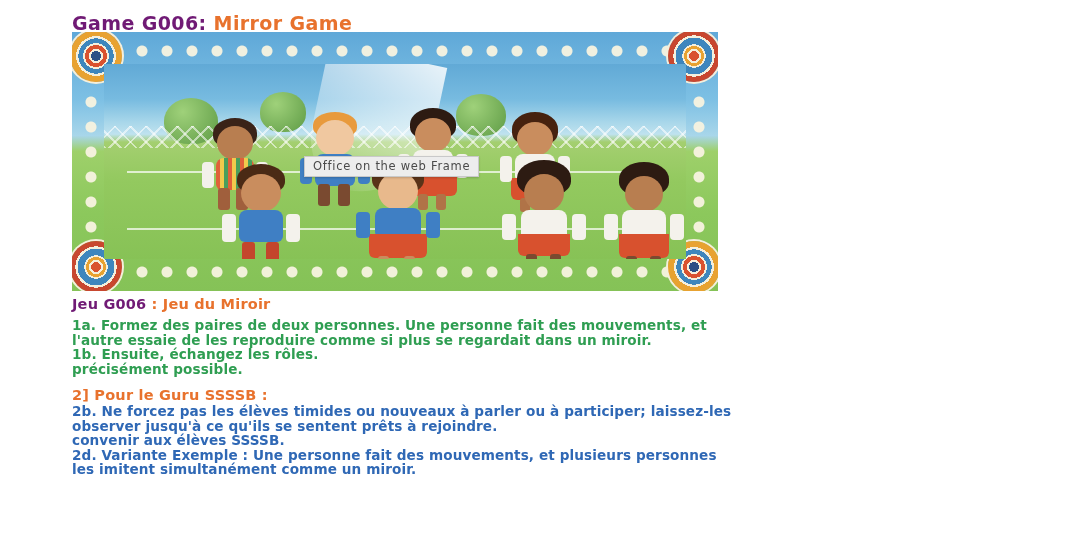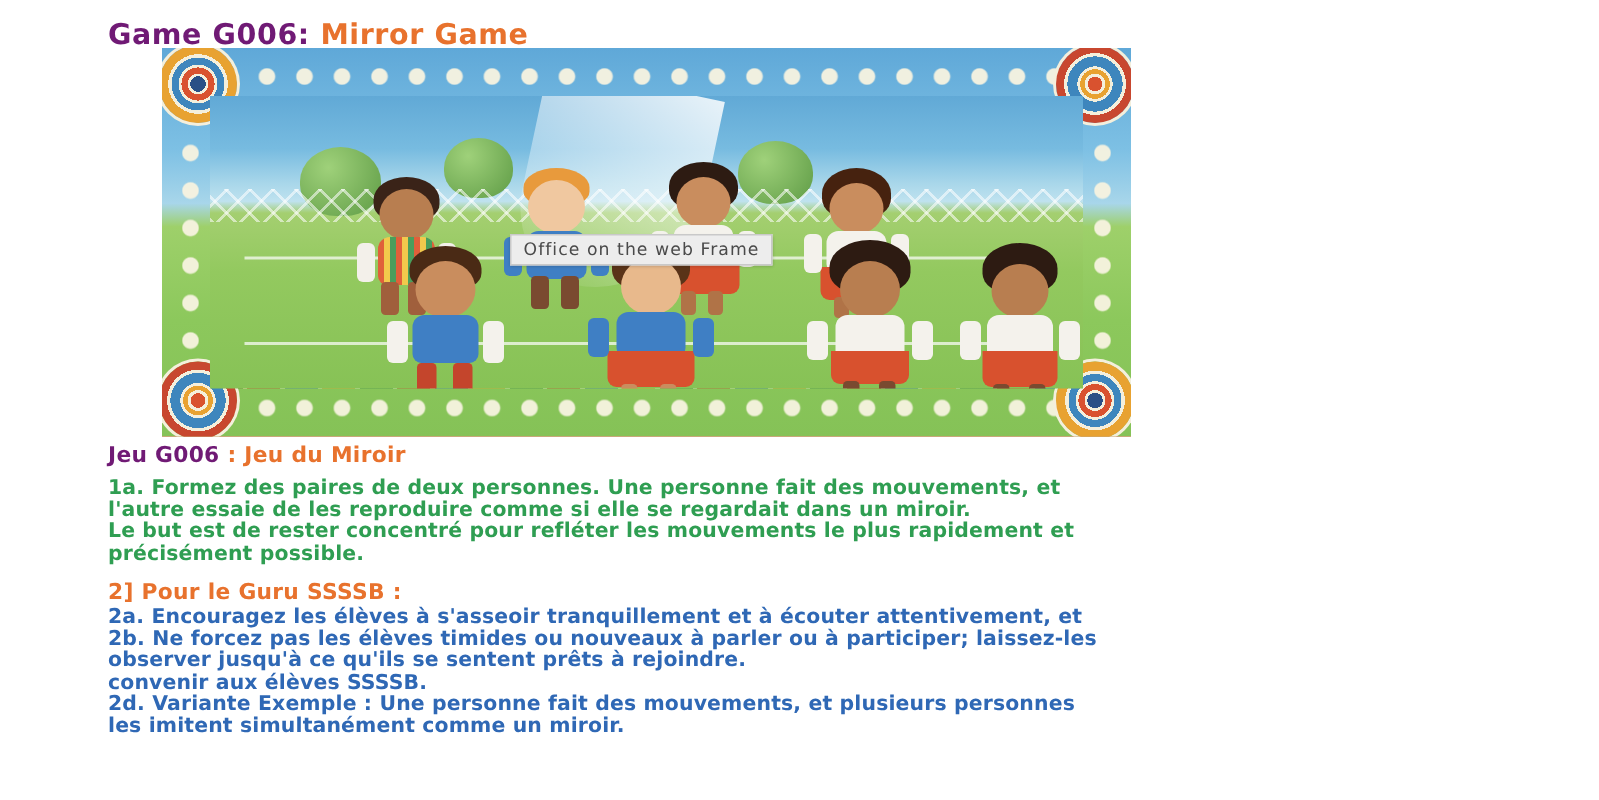--- a/index.html
+++ b/index.html
@@ -38,22 +38,21 @@
   .t-orange { color: #e8722d; }
 
   
   .illus-wrap {
     position: absolute;
     left: 72px;
     top: 32px;
     width: 646px;
     height: 259px;
     overflow: hidden;
-    background: #c2410c;
-    margin-left: 36px;
+    background: #fca5a5;
   }
 
   
   .illus-inner {
     position: absolute;
     left: 0; top: 0;
     width: 646px;
     height: 259px;
     background:
       linear-gradient(180deg,#5fa8d8 0%, #7dc0e4 26%, #a8d6ea 40%, #9ed06a 46%, #8cc85c 70%, #85c257 100%);
@@ -431,30 +430,29 @@
     </div>
   </div>
 
   <div class="subtitle">
     <span class="t-green">Jeu G006</span><span class="t-orange"> : Jeu du Miroir</span>
   </div>
 
   <div class="section sec-rules">
     <div class="sec-body green-text">
       <p>1a. Formez des paires de deux personnes. Une personne fait des mouvements, et</p>
-      <p>l'autre essaie de les reproduire comme si elle se regardait dans un miroir.</p>
-      <p>Le but est de rester concentré pour refléter les mouvements le plus rapidement et</p>
+      <p>l'autre essaie de les reproduire comme si plus se regardait dans un miroir.</p>
+      <p>1b. Ensuite, échangez les rôles.</p>
       <p>précisément possible.</p>
     </div>
   </div>
 
   <div class="section sec-guru">
     <div class="sec-head">2] Pour le Guru SSSSB :</div>
     <div class="sec-body blue-text">
-      <p>2a. Encouragez les élèves à s'asseoir tranquillement et à écouter attentivement, et</p>
       <p>2b. Ne forcez pas les élèves timides ou nouveaux à parler ou à participer; laissez-les</p>
       <p>observer jusqu'à ce qu'ils se sentent prêts à rejoindre.</p>
       <p>convenir aux élèves SSSSB.</p>
       <p>2d. Variante Exemple : Une personne fait des mouvements, et plusieurs personnes</p>
       <p>les imitent simultanément comme un miroir.</p>
     </div>
   </div>
 
 </div>
 

